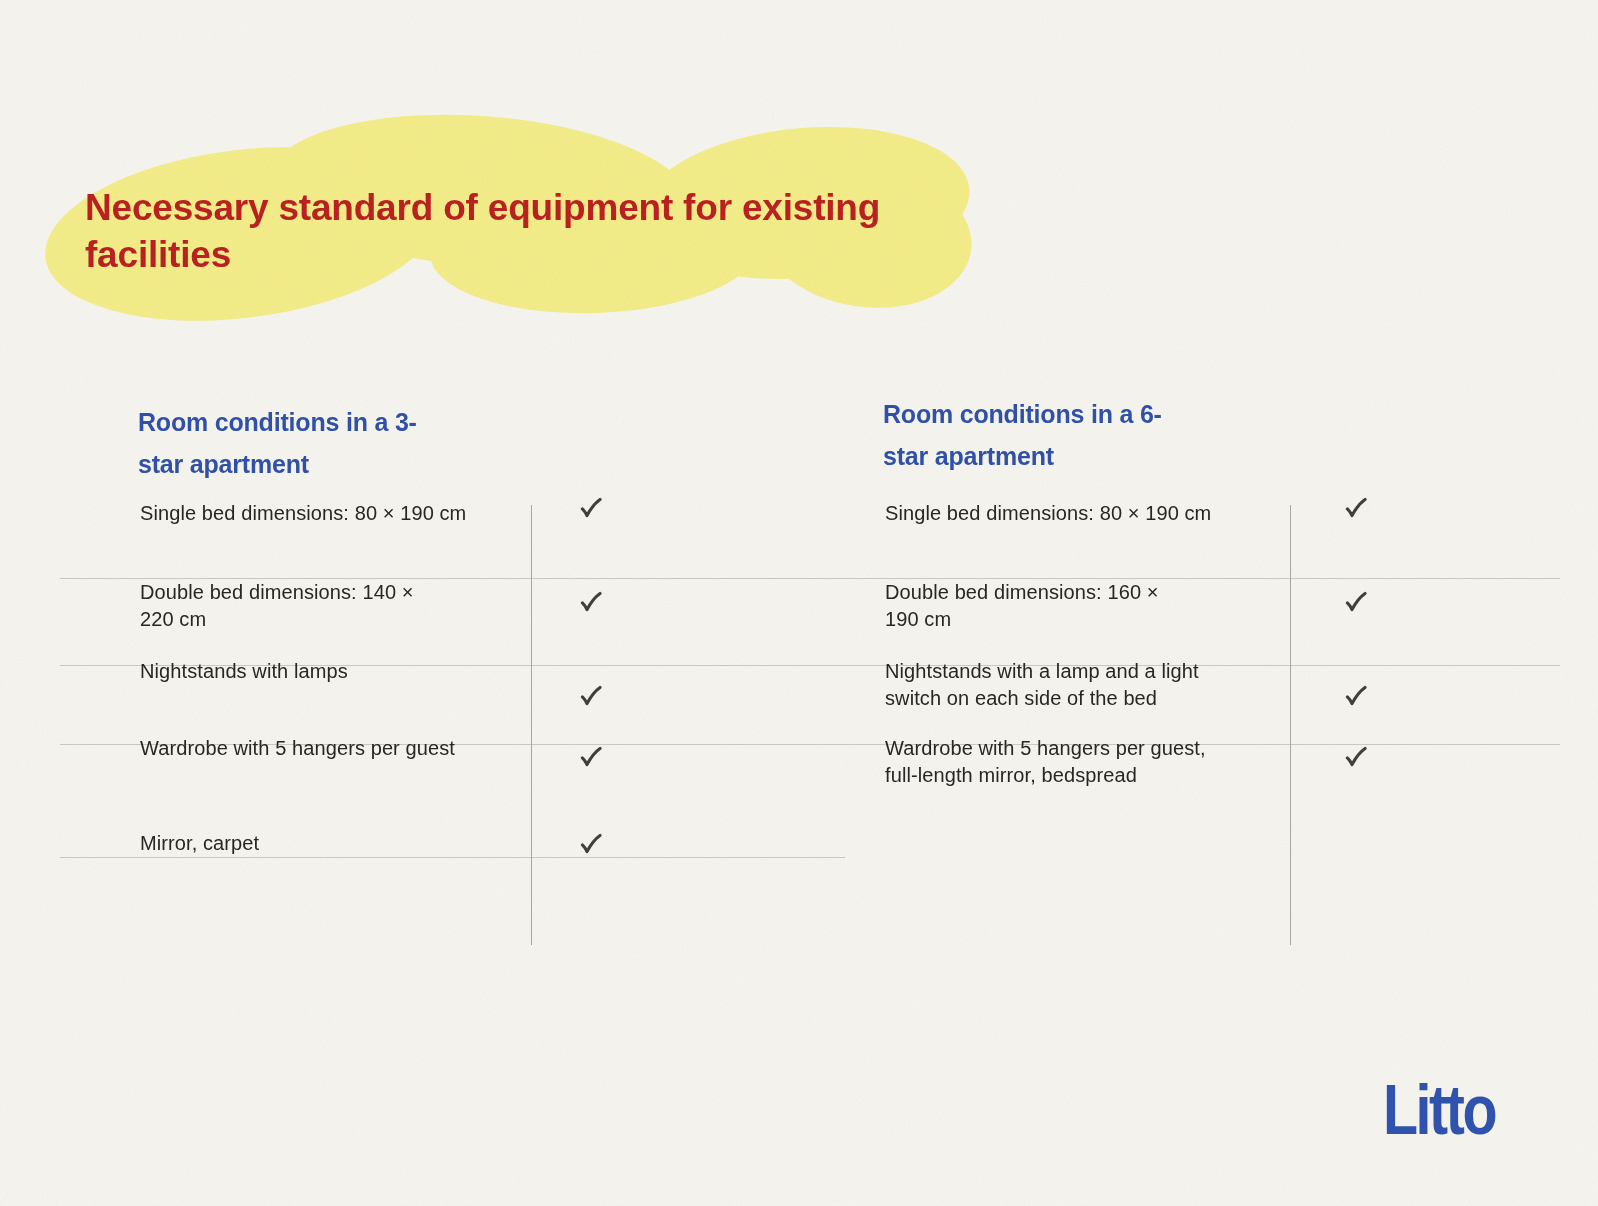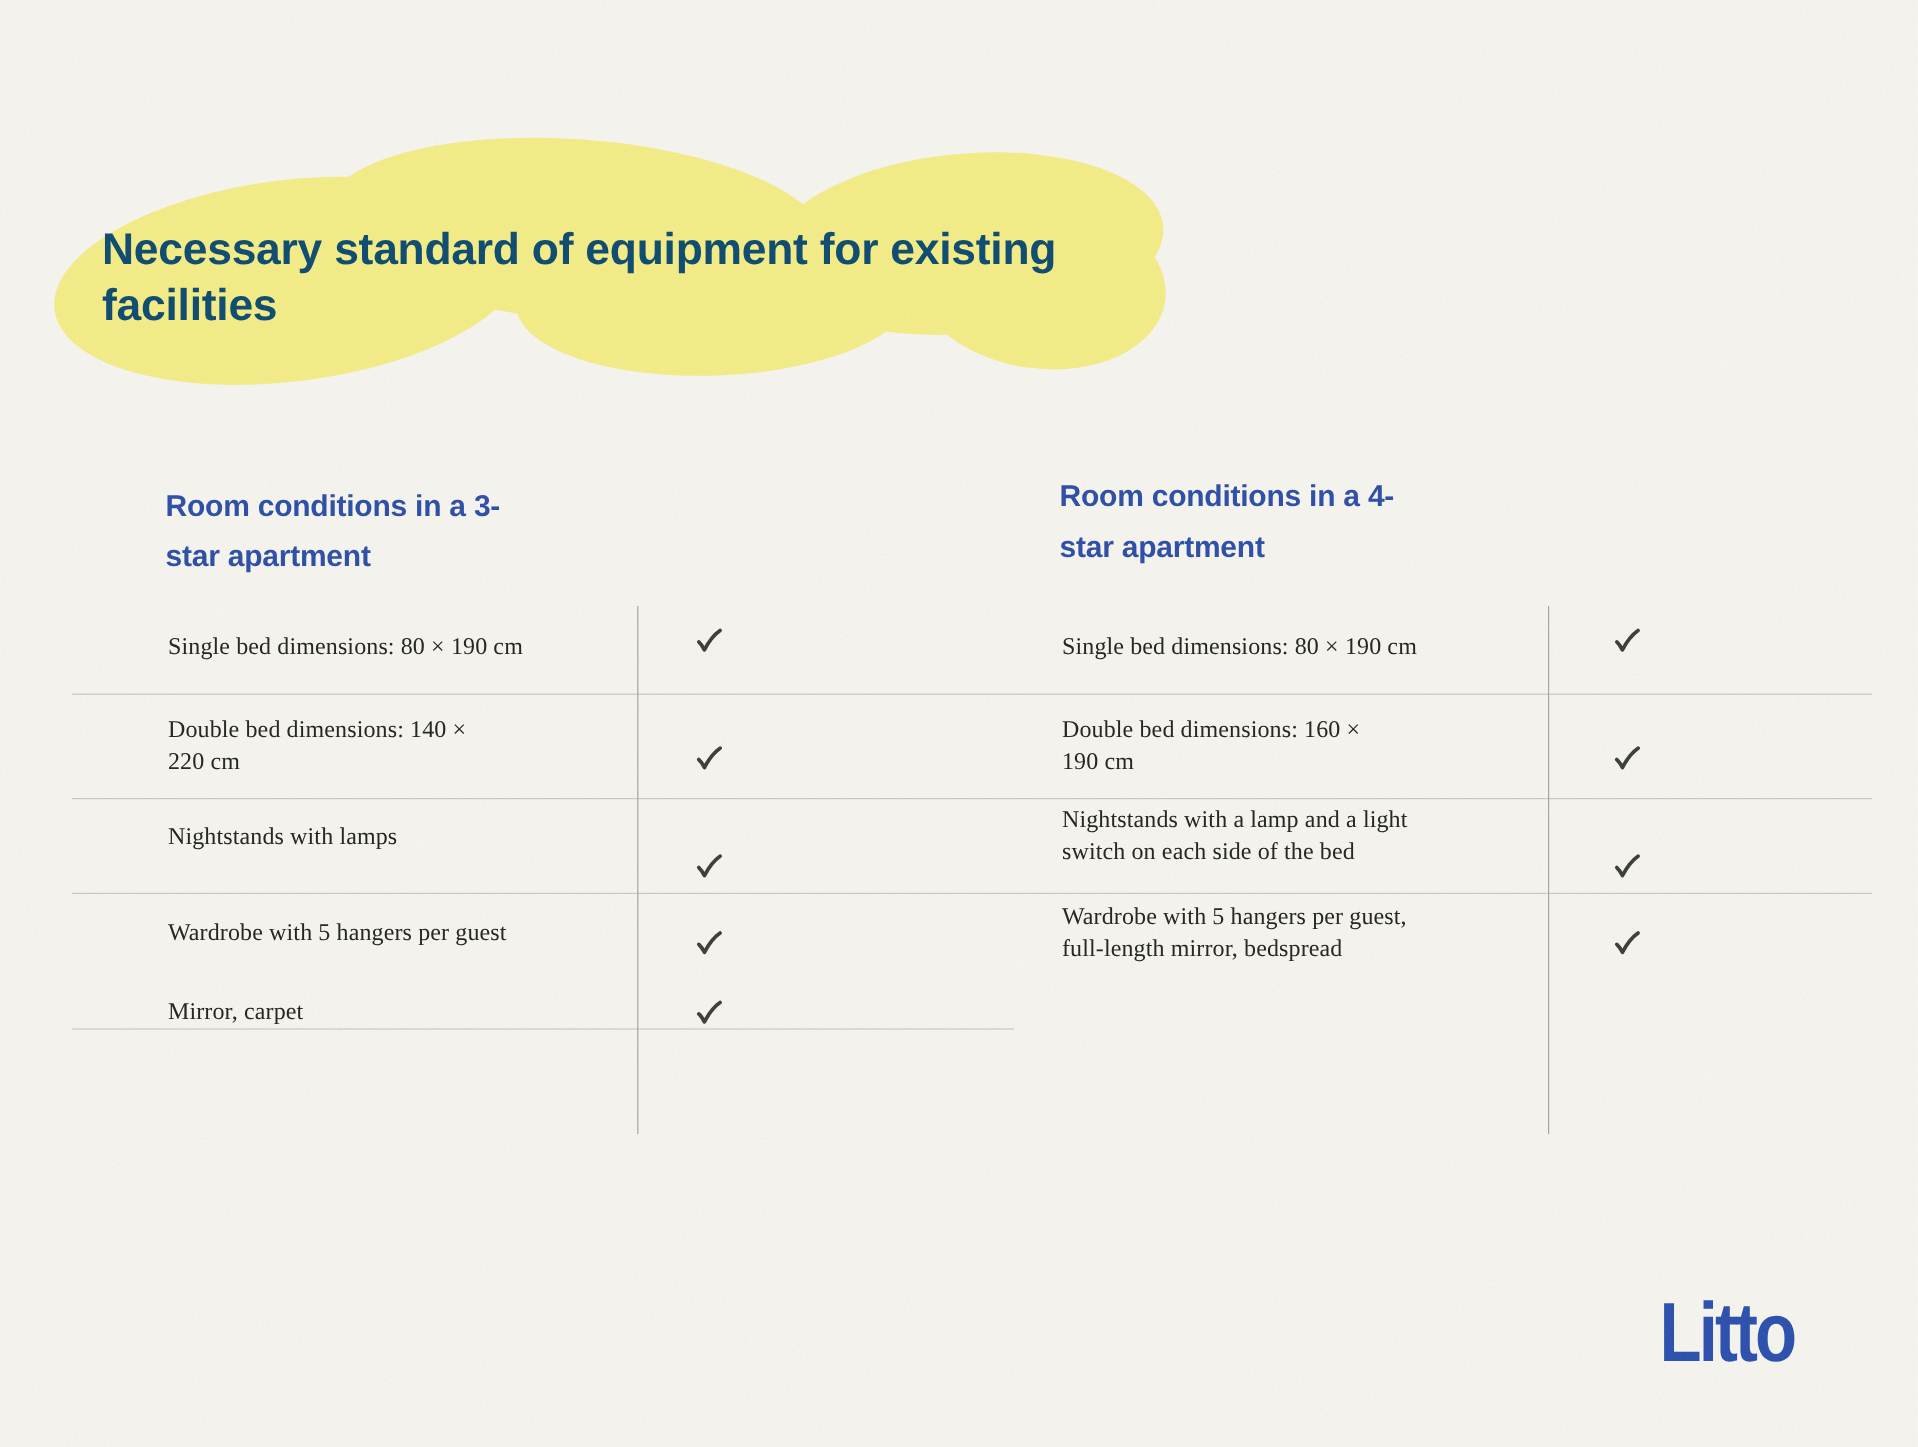--- a/index.html
+++ b/index.html
@@ -43,21 +43,21 @@
   .page-title {
     position: absolute;
     left: 85px;
     top: 184px;
     width: 900px;
     margin: 0;
     font-size: 37px;
     line-height: 47px;
     font-weight: 700;
     letter-spacing: -0.2px;
-    color: #0c4a6e;
+    color: #b91c1c;
     white-space: pre-line;
     z-index: 2;
   }
   
   .col-heading {
     position: absolute;
     margin: 0;
     font-size: 25px;
     line-height: 42px;
     font-weight: 700;
@@ -80,23 +80,22 @@
     position: absolute;
     top: 5px;
     width: 1px;
     height: 440px;
     background: #a6a59e;
   }
   .equip-table.left  .vline { left: 471px; }
   .equip-table.right .vline { left: 445px; }
   .row {
     display: flex;
-    align-items: center;
+    align-items: flex-start;
     border-bottom: 1px solid #c9c8c1;
-    font-family: Liberation Serif, serif;
   }
   .row:nth-child(1) { height: 95px; }
   .row:nth-child(2) { height: 78px; }
   .row:nth-child(3) { height: 86px; }
   .row:nth-child(4) { height: 78px; }
   .row:nth-child(5) { height: 85px; border-bottom: none; }
   .cell.label {
     box-sizing: border-box;
     font-size: 20px;
     line-height: 27px;
@@ -144,21 +143,21 @@
     <div class="blob b3"></div>
     <div class="blob b4"></div>
     <div class="blob b5"></div>
   </div>
 
   <h1 class="page-title">Necessary standard of equipment for existing
 facilities</h1>
 
   <h2 class="col-heading left">Room conditions in a 3-
 star apartment</h2>
-  <h2 class="col-heading right">Room conditions in a 4-
+  <h2 class="col-heading right">Room conditions in a 6-
 star apartment</h2>
 
   <div class="equip-table left">
     <div class="vline"></div>
   <div class="row">
     <div class="cell label">Single bed dimensions: 80 × 190 cm</div>
     <div class="cell check">
       <svg class="check-icon" width="27" height="27" viewBox="0 0 27 27">
         <path d="M5.5 15.5 C8 17.5 9.6 20 10.6 21.8 C13.6 15 18.5 8 22.5 4.8" fill="none" stroke="#3b3b38" stroke-width="3.1" stroke-linecap="round" stroke-linejoin="round" transform="rotate(4 13 13)"></path>
       </svg>

